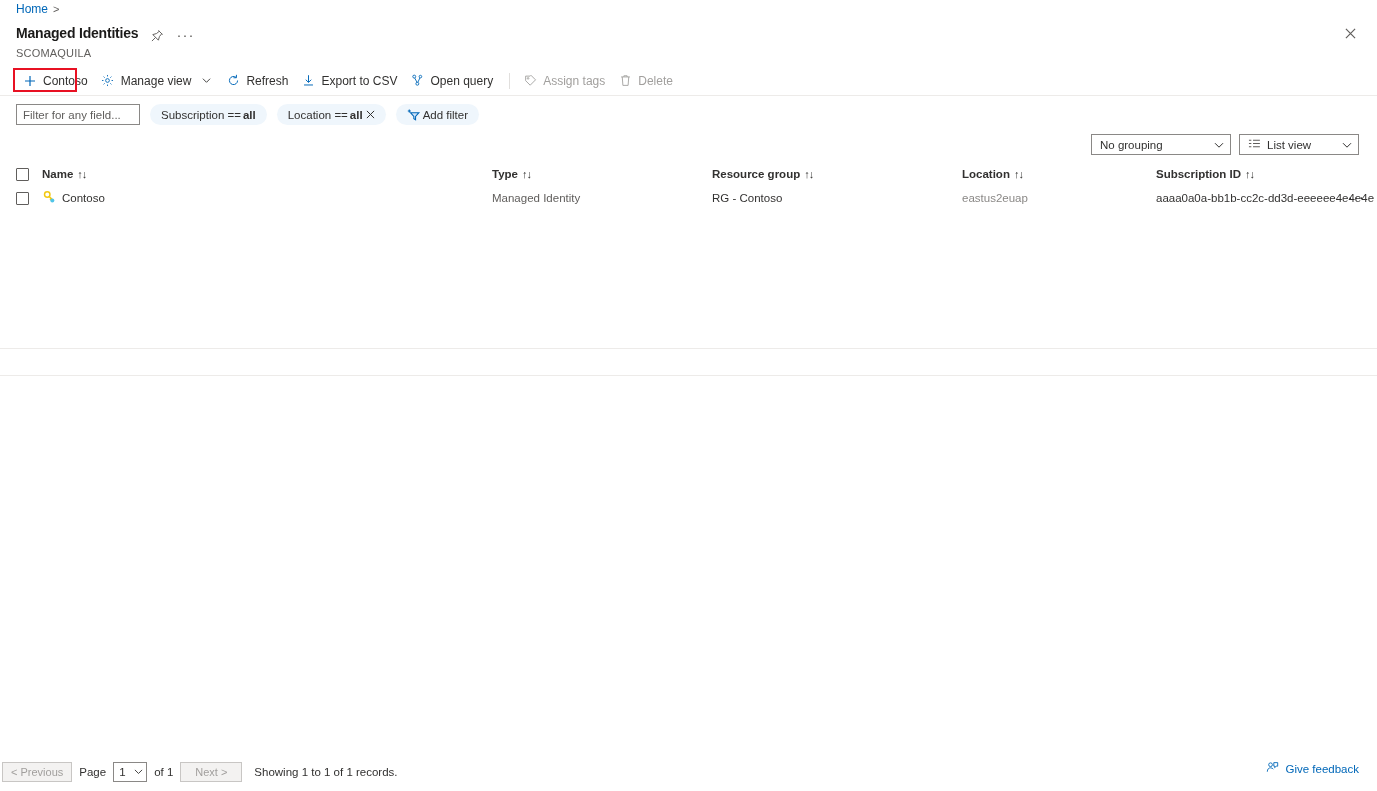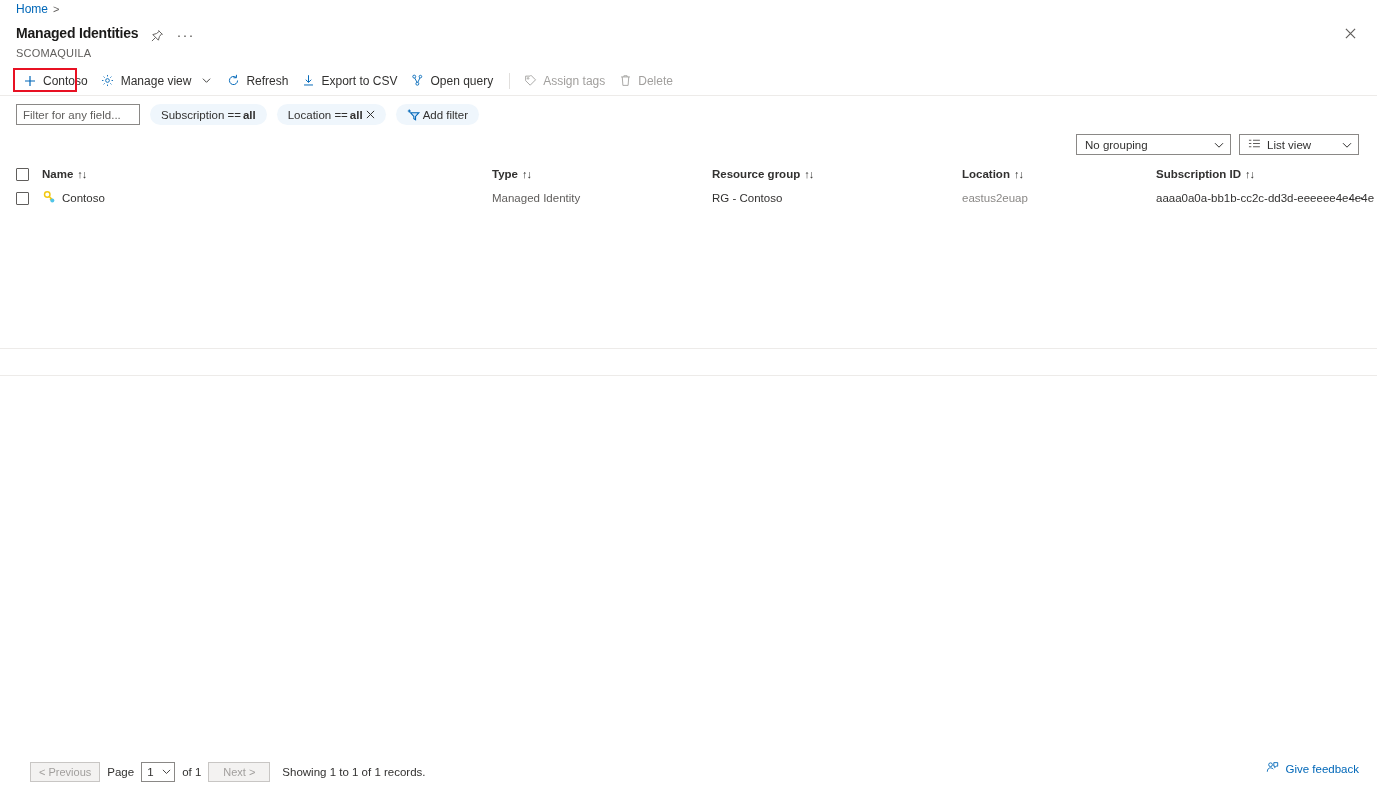--- a/index.html
+++ b/index.html
@@ -99,21 +99,21 @@
   
   .rightselects {
     position:absolute; right: 18px; top: 134px;
     display:flex; gap: 8px; align-items:center;
   }
   .sel {
     height: 21px; border: 1px solid #8a8886; background:#fff;
     display:flex; align-items:center; justify-content:space-between;
     font-size: 11.5px; color:#323130; cursor:pointer; padding: 0 6px 0 8px;
   }
-  .sel.grouping { width: 155px; gap: 47px; }
+  .sel.grouping { width: 140px; gap: 47px; }
   .sel.listview { width: 120px; }
   .sel .lbl { display:flex; align-items:center; gap:6px; }
   .sel .chev { color:#323130; display:flex; align-items:center; }
 
   
   .table { position:absolute; left:0; top:163px; width:1377px; }
   .thead {
     display:flex; align-items:center; height: 22px;
     font-size: 11.5px; font-weight: 700; color:#323130;
     padding-left: 16px; position:relative;
@@ -143,21 +143,21 @@
   .muted { color:#605e5c; }
   .loc-txt { color:#8a8886; }
   .rowmenu {
     position:absolute; right: 8px; top: 5px; font-size:14px; color:#323130;
     cursor:pointer; letter-spacing:1px; line-height:14px; padding: 0 4px;
   }
 
   
   .footer {
     position:absolute; left:0; bottom:0; width:1377px; height: 40px;
-    display:flex; align-items:center; padding: 0 30px;
+    display:flex; align-items:center; padding: 0 2px;
     border-top: 1px solid #ffffff;
   }
   .pgbtn {
     height: 20px; min-width: 62px; border:1px solid #c8c6c4; background:#f3f2f1;
     color:#a19f9d; font-size: 11px; display:flex; align-items:center;
     justify-content:center; cursor:default; padding: 0 8px;
   }
   .pg-label { font-size: 11.5px; color:#323130; margin: 0 7px; }
   .pg-select {
     height: 20px; width: 34px; border:1px solid #8a8886; background:#fff;

